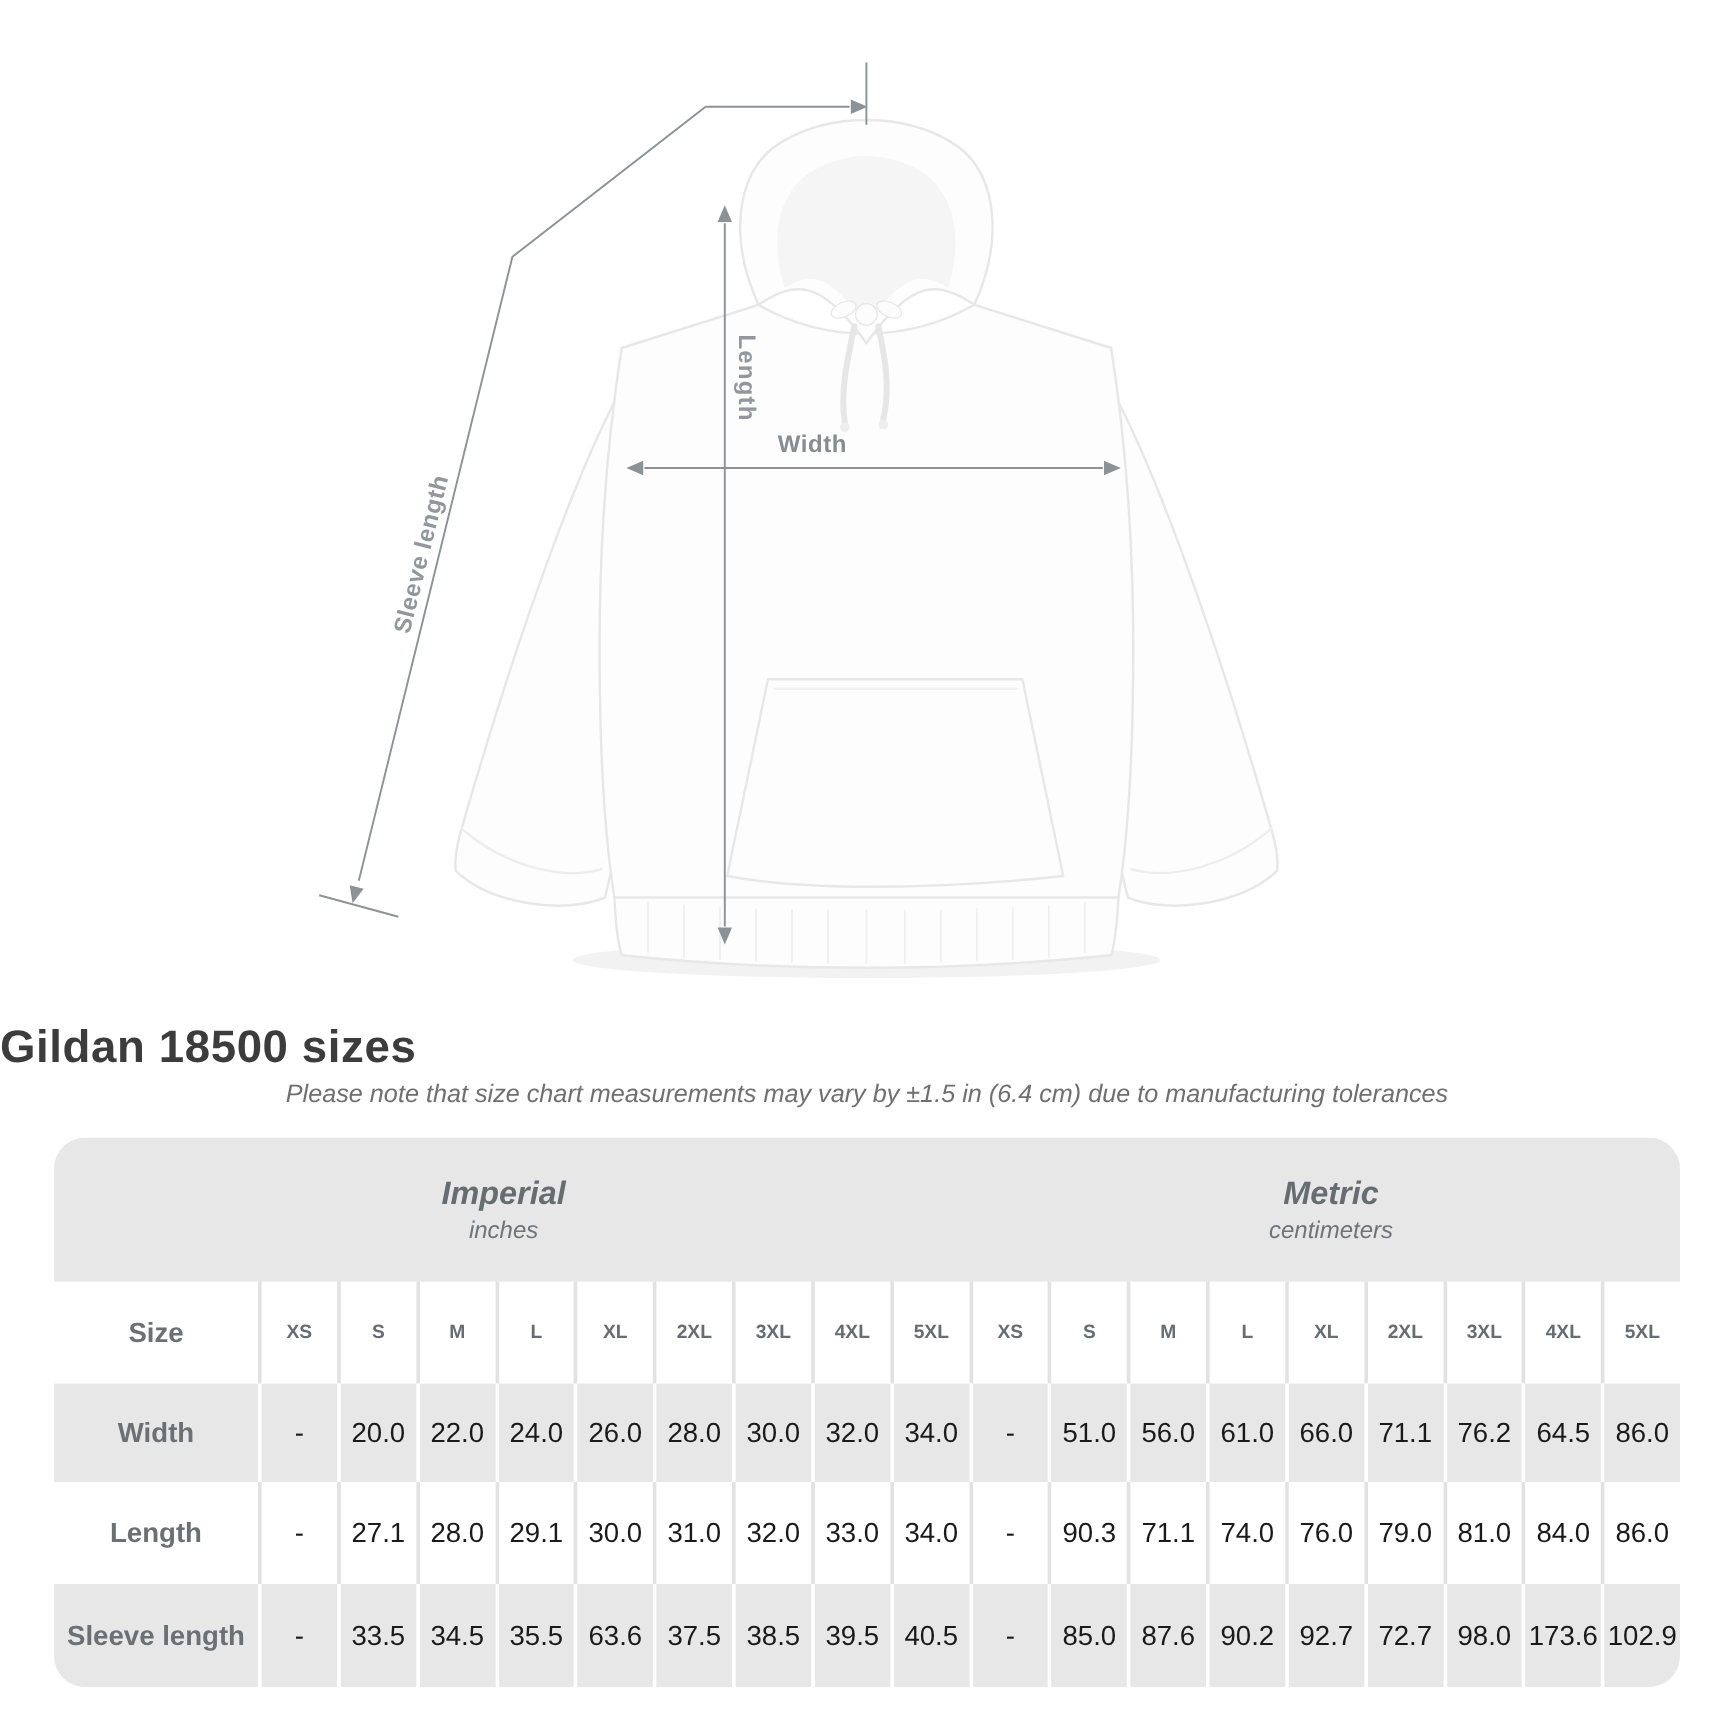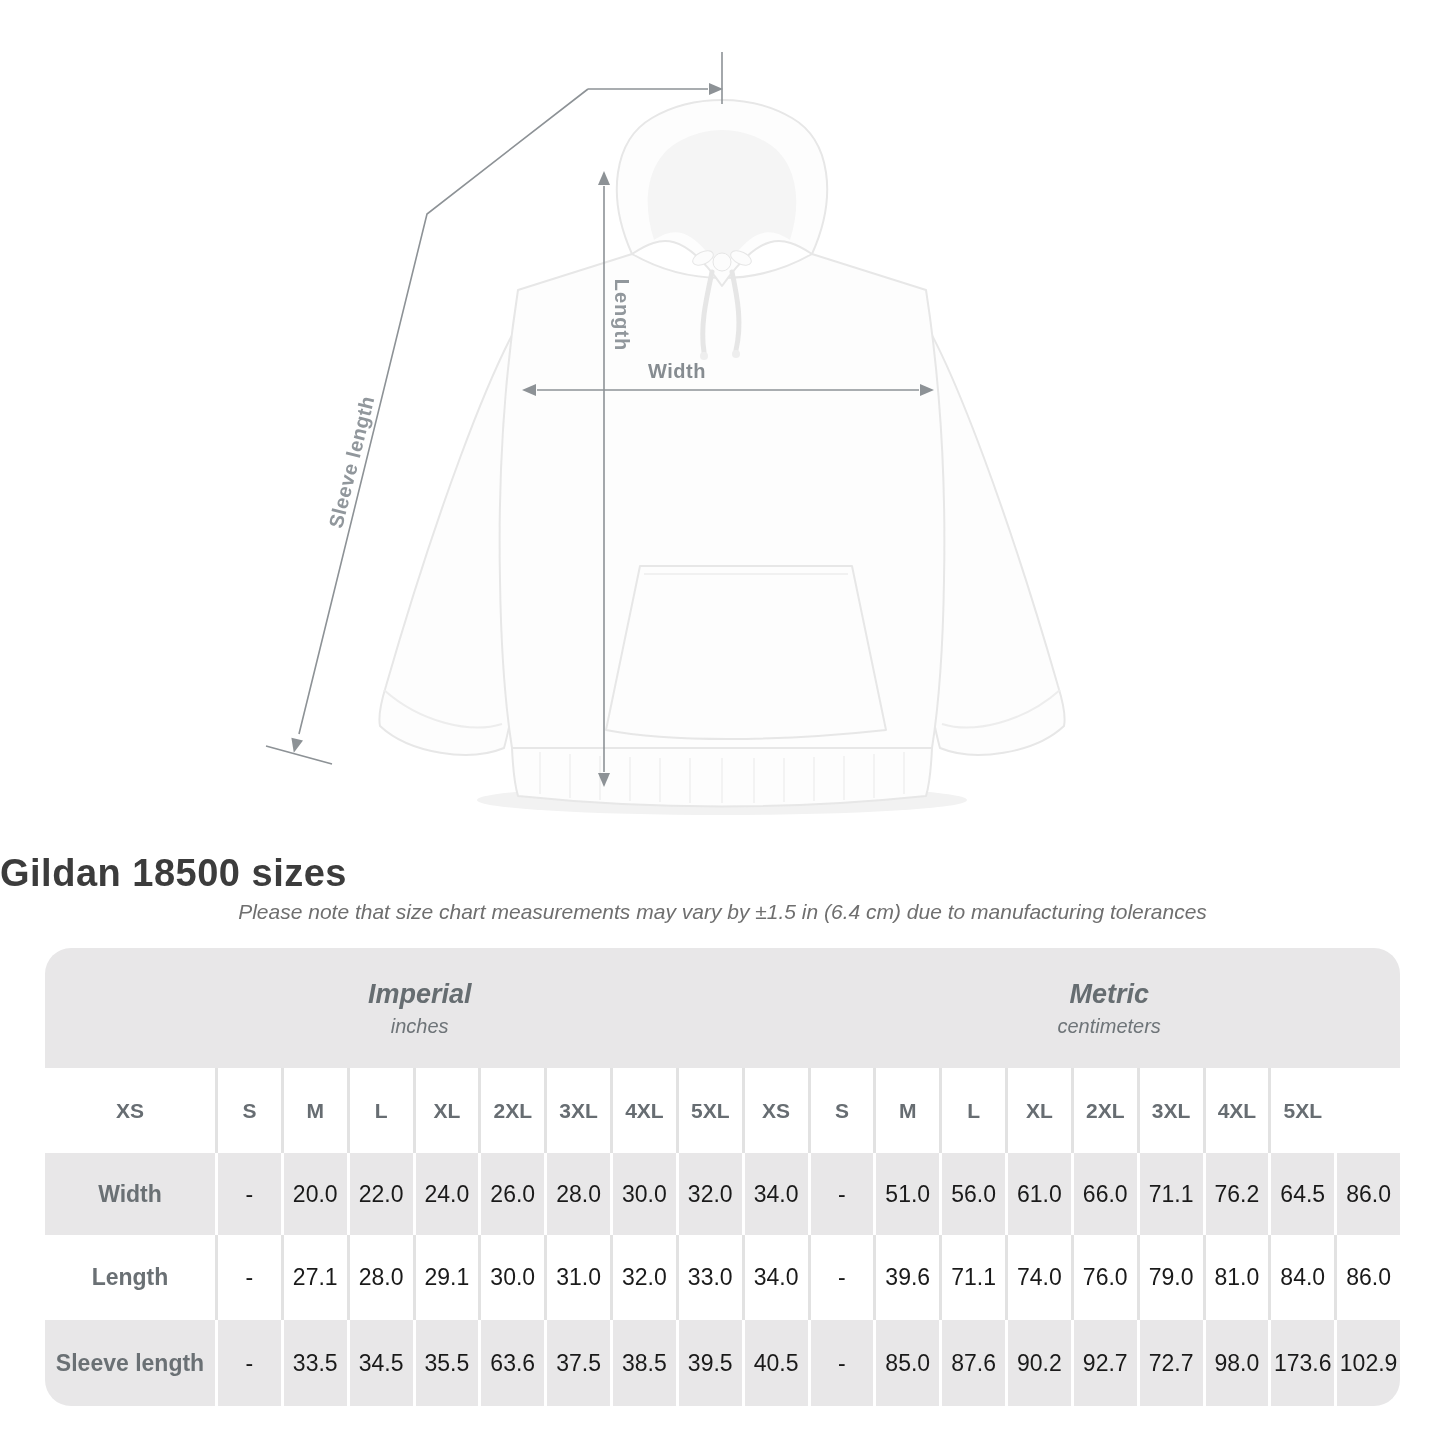--- a/index.html
+++ b/index.html
@@ -39,21 +39,21 @@
   .band-sub{font-size:20px;font-style:italic;color:#6e7478;}
   .trow{display:grid;grid-template-columns:170px repeat(18,1fr);height:85px;}
   .trow-width{height:82px;}
   .trow-sleeve{height:86px;}
   .trow.gray{background:#e8e7e8;}
   .c{display:flex;align-items:center;justify-content:center;min-width:0;}
   .trow .c + .c{border-left:3px solid transparent;}
   .trow.white .c + .c{border-left-color:#e2e2e2;}
   .trow.gray  .c + .c{border-left-color:#ffffff;}
   .label-c{font-weight:bold;color:#6a7074;font-size:23px;}
-  .head-c{font-weight:bold;color:#676d72;font-size:21px;}
+  .head-c{font-weight:bold;color:#676d72;font-size:16px;}
   .data-c{color:#1a1a1a;font-size:23px;}
 </style>
 </head>
 <body>
 
 <div class="page">
 
   <div class="figure">
     <svg width="1445" height="845" viewBox="0 0 1445 845">
 
@@ -146,20 +146,21 @@
         <div class="band-title">Imperial</div>
         <div class="band-sub">inches</div>
       </div>
       <div class="band-cell band-metric">
         <div class="band-title">Metric</div>
         <div class="band-sub">centimeters</div>
       </div>
     </div>
 
     <div class="trow white">
+      <div class="c label-c">Size</div>
       <div class="c head-c">XS</div>
       <div class="c head-c">S</div>
       <div class="c head-c">M</div>
       <div class="c head-c">L</div>
       <div class="c head-c">XL</div>
       <div class="c head-c">2XL</div>
       <div class="c head-c">3XL</div>
       <div class="c head-c">4XL</div>
       <div class="c head-c">5XL</div>
       <div class="c head-c">XS</div>
@@ -200,21 +201,21 @@
       <div class="c data-c">-</div>
       <div class="c data-c">27.1</div>
       <div class="c data-c">28.0</div>
       <div class="c data-c">29.1</div>
       <div class="c data-c">30.0</div>
       <div class="c data-c">31.0</div>
       <div class="c data-c">32.0</div>
       <div class="c data-c">33.0</div>
       <div class="c data-c">34.0</div>
       <div class="c data-c">-</div>
-      <div class="c data-c">39.6</div>
+      <div class="c data-c">90.3</div>
       <div class="c data-c">71.1</div>
       <div class="c data-c">74.0</div>
       <div class="c data-c">76.0</div>
       <div class="c data-c">79.0</div>
       <div class="c data-c">81.0</div>
       <div class="c data-c">84.0</div>
       <div class="c data-c">86.0</div>
     </div>
 
     <div class="trow trow-sleeve gray">

